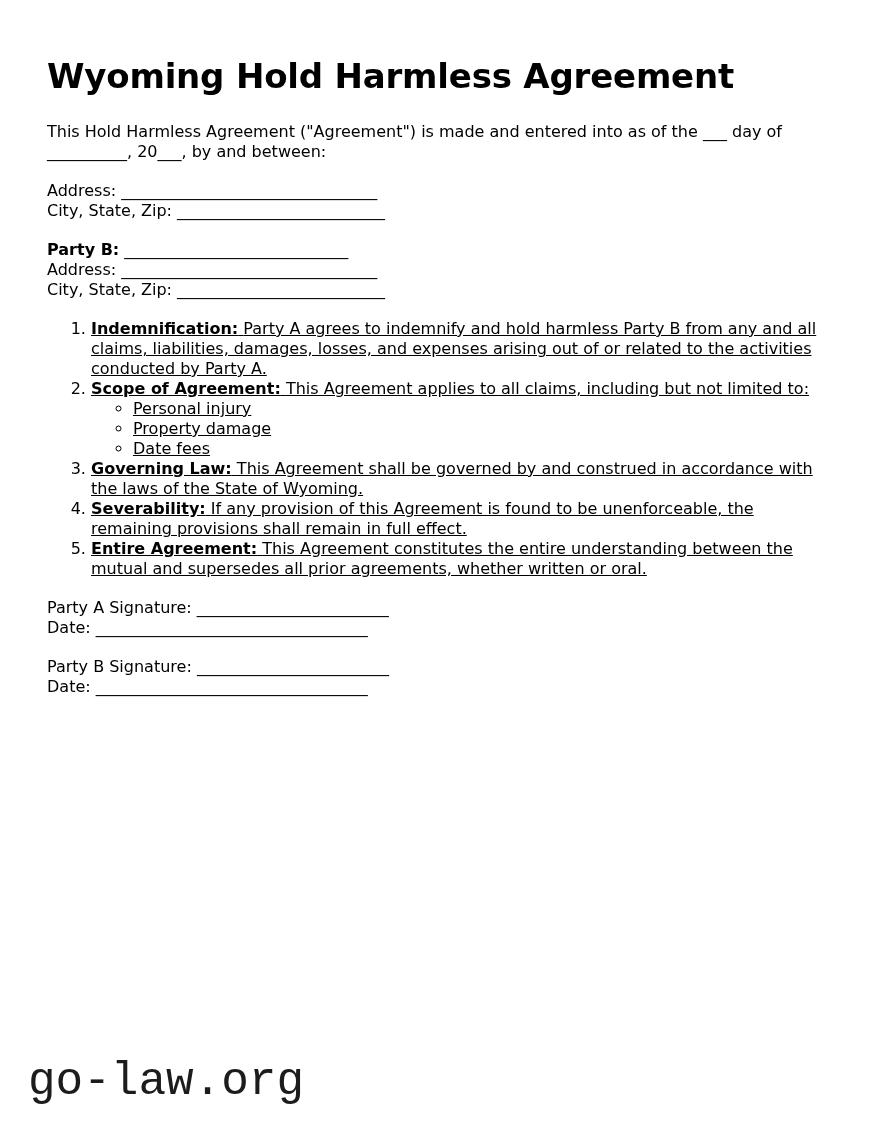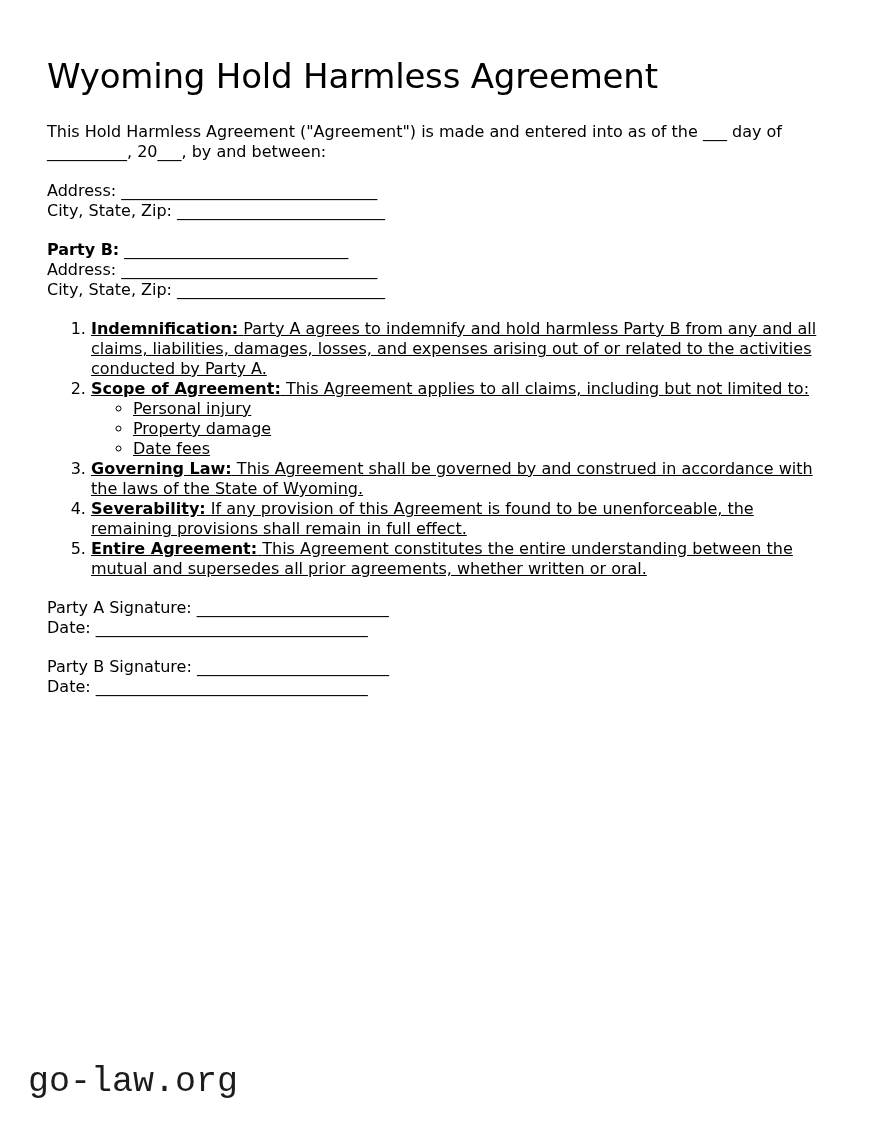--- a/index.html
+++ b/index.html
@@ -12,21 +12,21 @@
     color: #000000;
     font-family: "DejaVu Sans", sans-serif;
     font-size: 16px;
     line-height: 20px;
     padding: 56px 48px 0 47px;
     overflow: hidden;
   }
   h1.doc-title {
     font-size: 34px;
     line-height: 40px;
-    font-weight: normal;
+    font-weight: bold;
     margin: 0 0 26px 0;
     letter-spacing: -0.2px;
     white-space: nowrap;
   }
   .para { margin: 0 0 19px 0; }
   .line { }
   b.lbl { font-weight: bold; }
   ol.clauses {
     margin: 0 0 19px 0;
     padding: 0 0 0 44px;
@@ -37,21 +37,21 @@
     margin: 0;
     padding: 0 0 0 42px;
     list-style: circle outside;
   }
   ul.sub > li { margin: 0; padding: 0; }
   .footer-brand {
     position: absolute;
     left: 28px;
     bottom: 22px;
     font-family: "Liberation Mono", monospace;
-    font-size: 35px;
+    font-size: 46px;
     line-height: 40px;
     color: #1c1c1c;
   }
 </style>
 </head>
 <body>
 
 <div class="page">
 
   <h1 class="doc-title">Wyoming Hold Harmless Agreement</h1>

